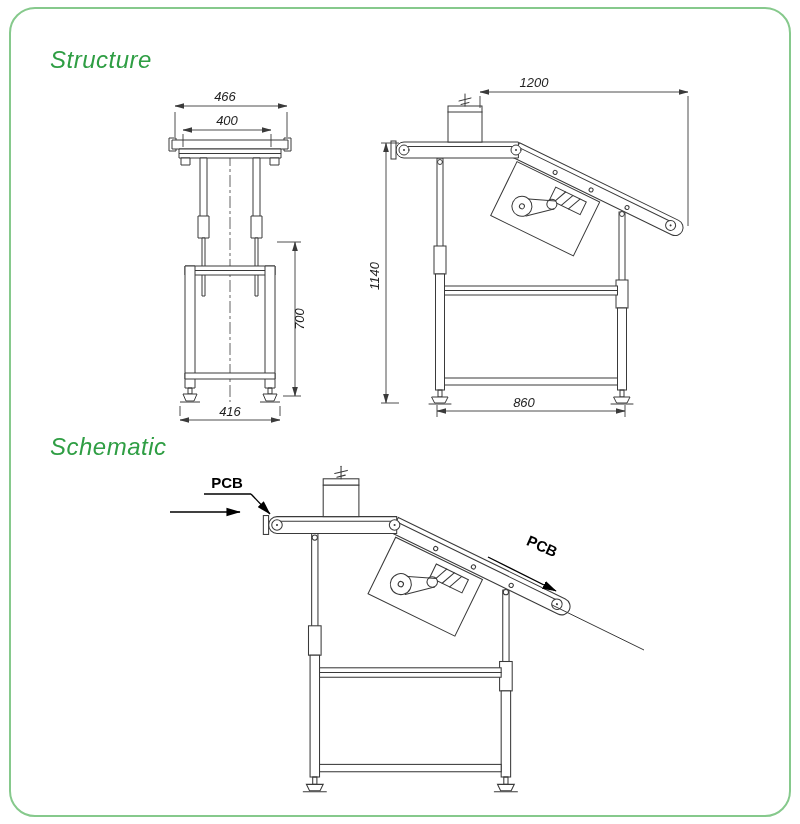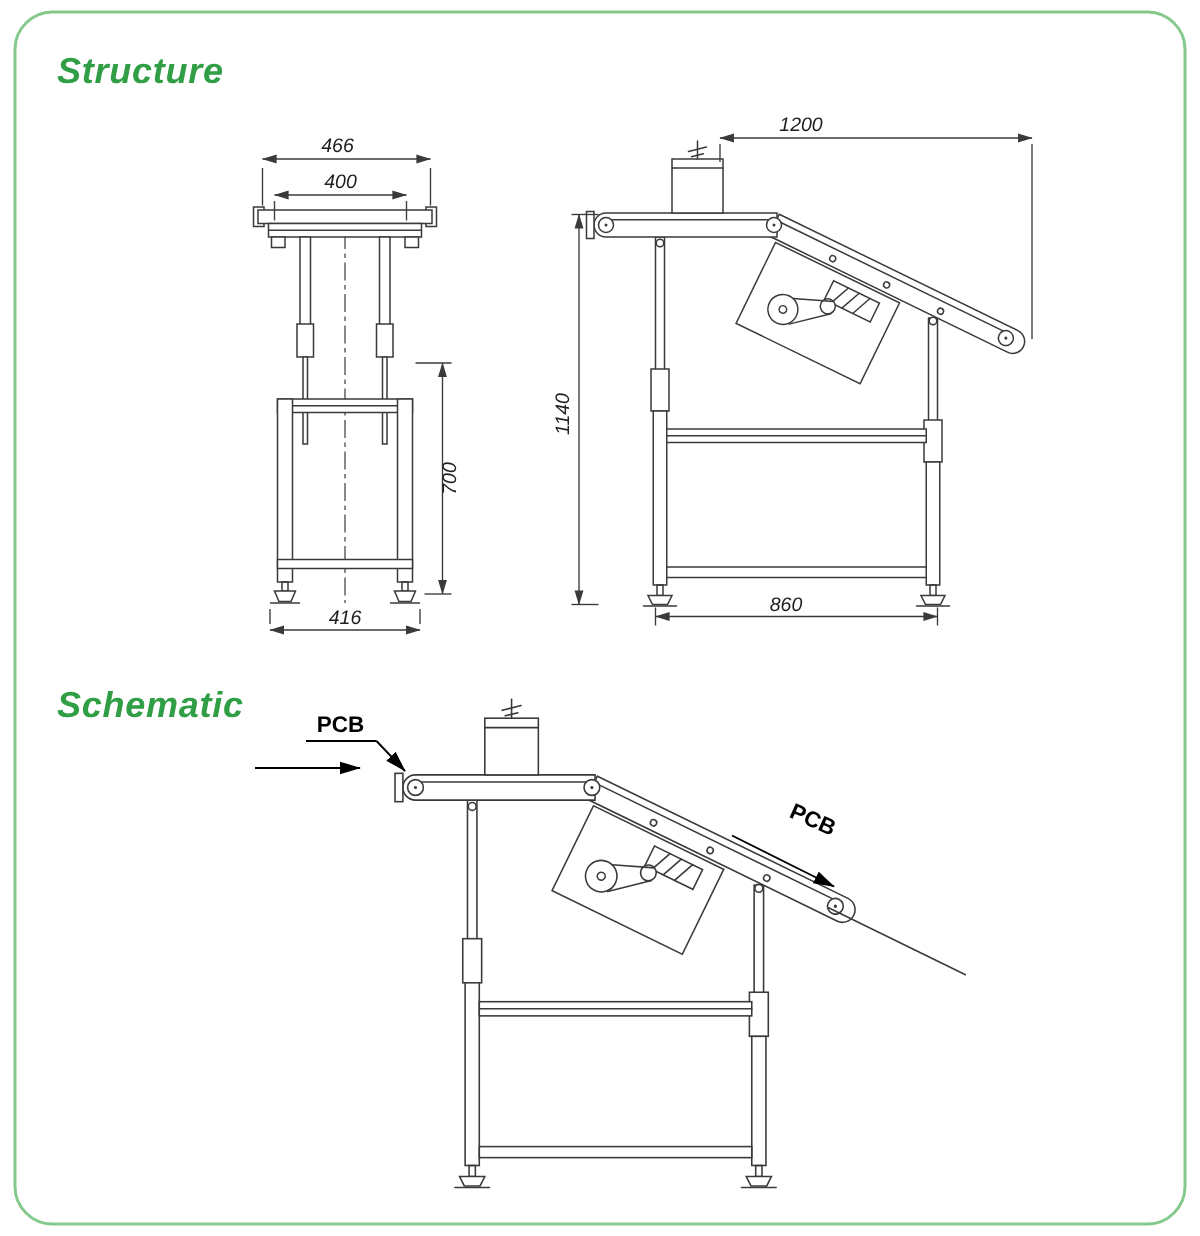--- a/index.html
+++ b/index.html
@@ -1,36 +1,36 @@
 <!DOCTYPE html>
 <html><head>
 <meta charset="utf-8">
 <style>
   html,body{margin:0;padding:0;background:#fff;}
   .page{position:relative;width:800px;height:824px;background:#ffffff;
         font-family:"Liberation Sans",sans-serif;overflow:hidden;}
   .frame{position:absolute;left:9px;top:7px;right:9px;bottom:7px;
          border:2.5px solid #86c98c;border-radius:26px;pointer-events:none;}
-  .heading{position:absolute;left:34px;margin:4px;font-style:italic;font-weight:700;
+  .heading{position:absolute;left:34px;margin:16px;font-style:italic;font-weight:400;
            font-size:24px;color:#2f9e44;letter-spacing:.5px;}
   svg{position:absolute;left:0;display:block;}
   .draw line,.draw path,.draw rect,.draw polygon,.draw circle{vector-effect:non-scaling-stroke;}
   text.dim{font-family:"Liberation Sans",sans-serif;font-style:italic;font-size:13px;
            fill:#1f1f1f;text-anchor:middle;}
   text.pcb{font-family:"Liberation Sans",sans-serif;font-weight:bold;font-size:15px;
            fill:#000;text-anchor:middle;}
 </style>
 </head>
 <body>
 
 <div class="page">
   <div class="frame"></div>
 
   <h1 class="heading" style="top:30px">Structure</h1>
-  <h1 class="heading" style="top:453px">Schematic</h1>
+  <h1 class="heading" style="top:417px">Schematic</h1>
 
   <svg width="0" height="0" style="position:absolute" aria-hidden="true">
     <defs>
       <g id="conveyor-side" stroke="#3a3a3a" stroke-width="1" fill="none" stroke-linecap="round">
         <g>
           <rect x="33" y="8" width="6" height="100" fill="#fff"></rect>
           <rect x="30" y="96" width="12" height="28" fill="#fff"></rect>
           <rect x="31.5" y="124" width="9" height="116" fill="#fff"></rect>
           <circle cx="36" cy="12" r="2.5" fill="#fff"></circle>
         </g>

